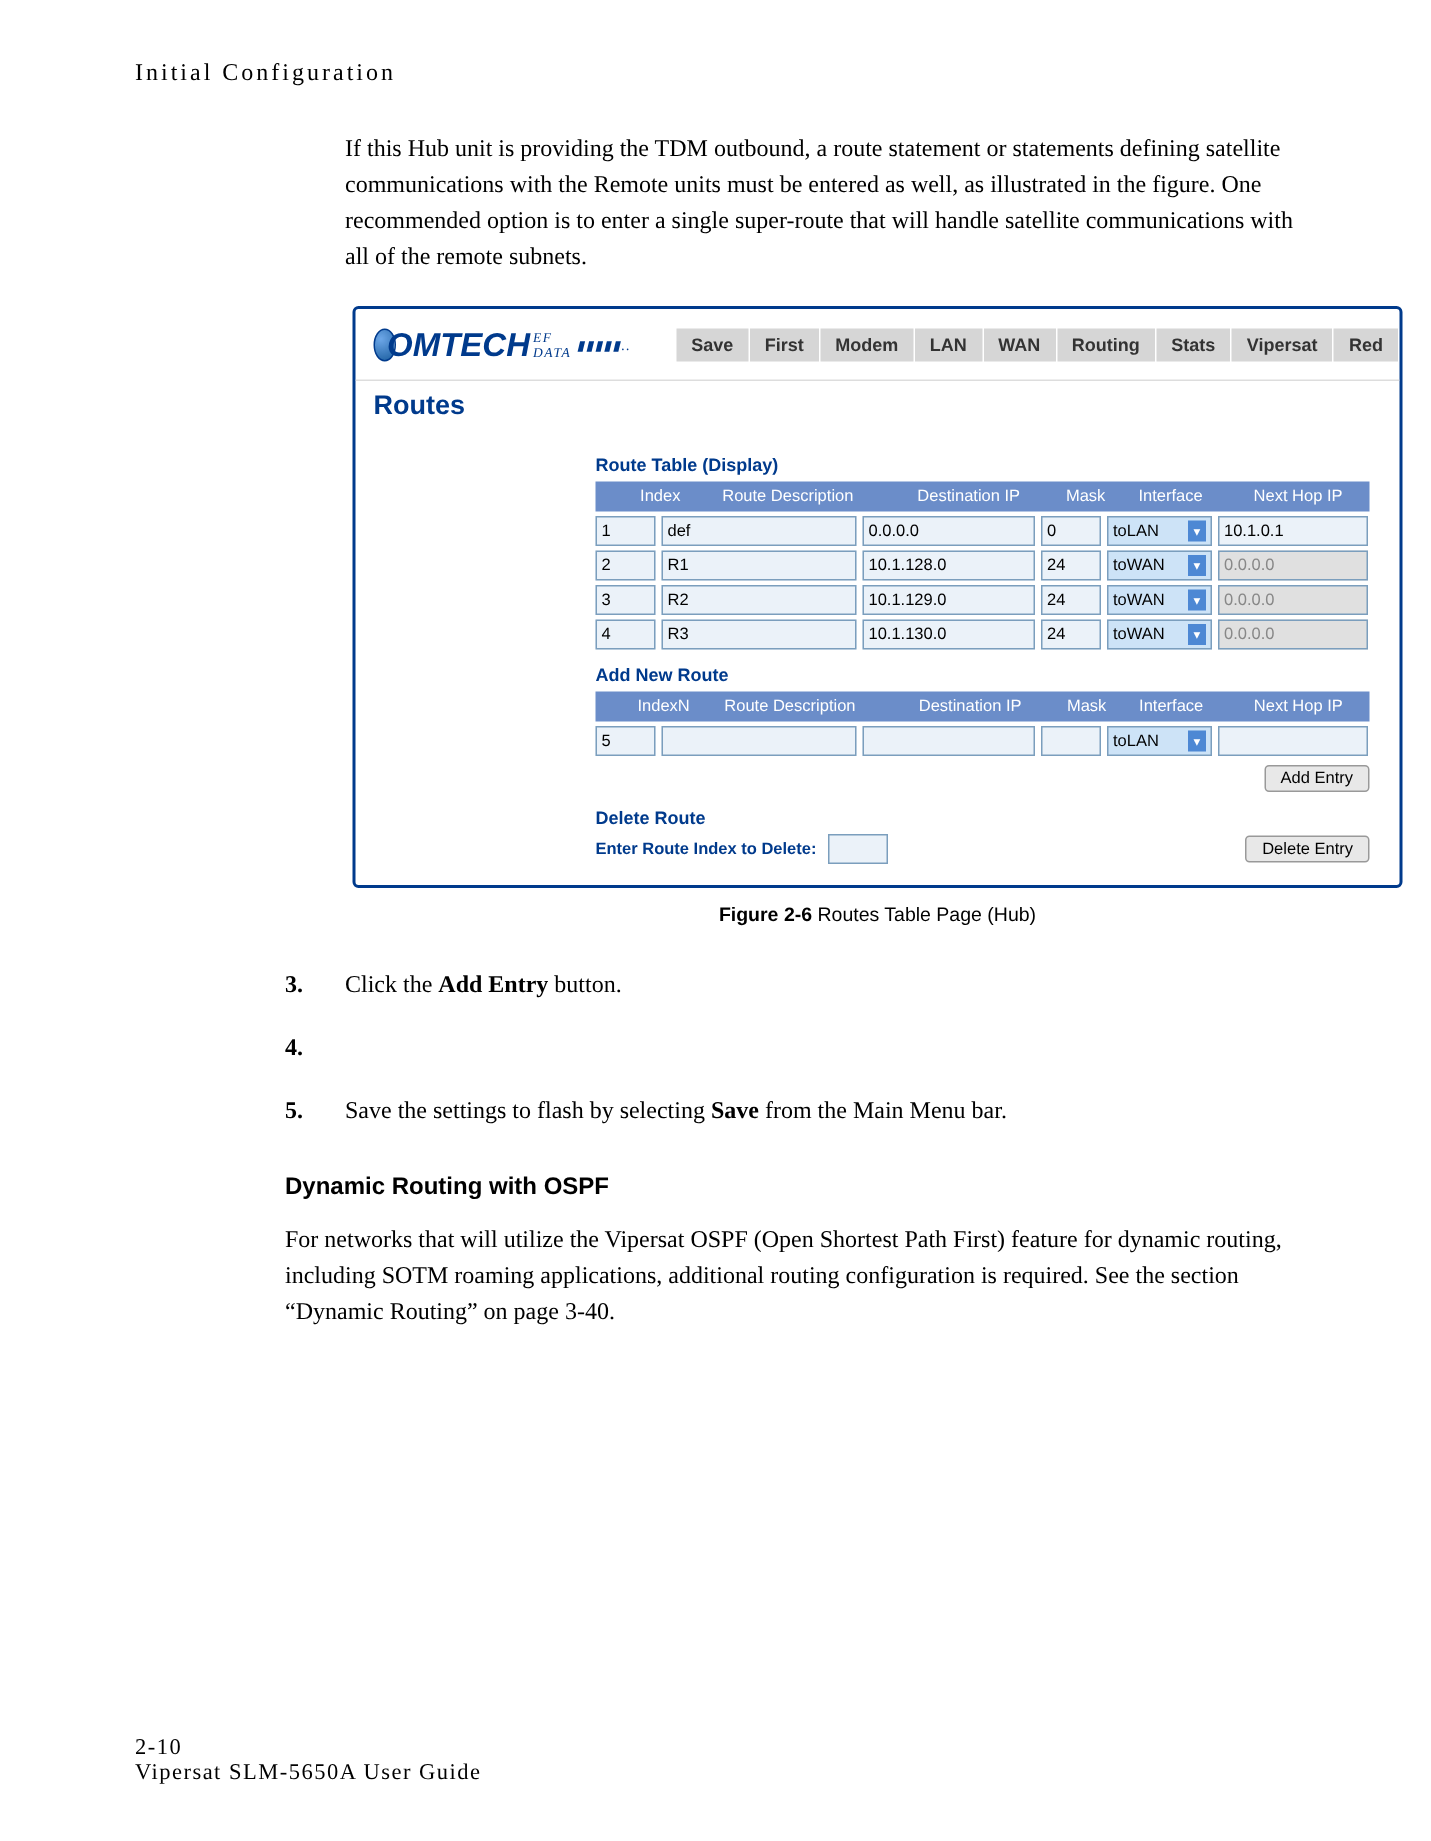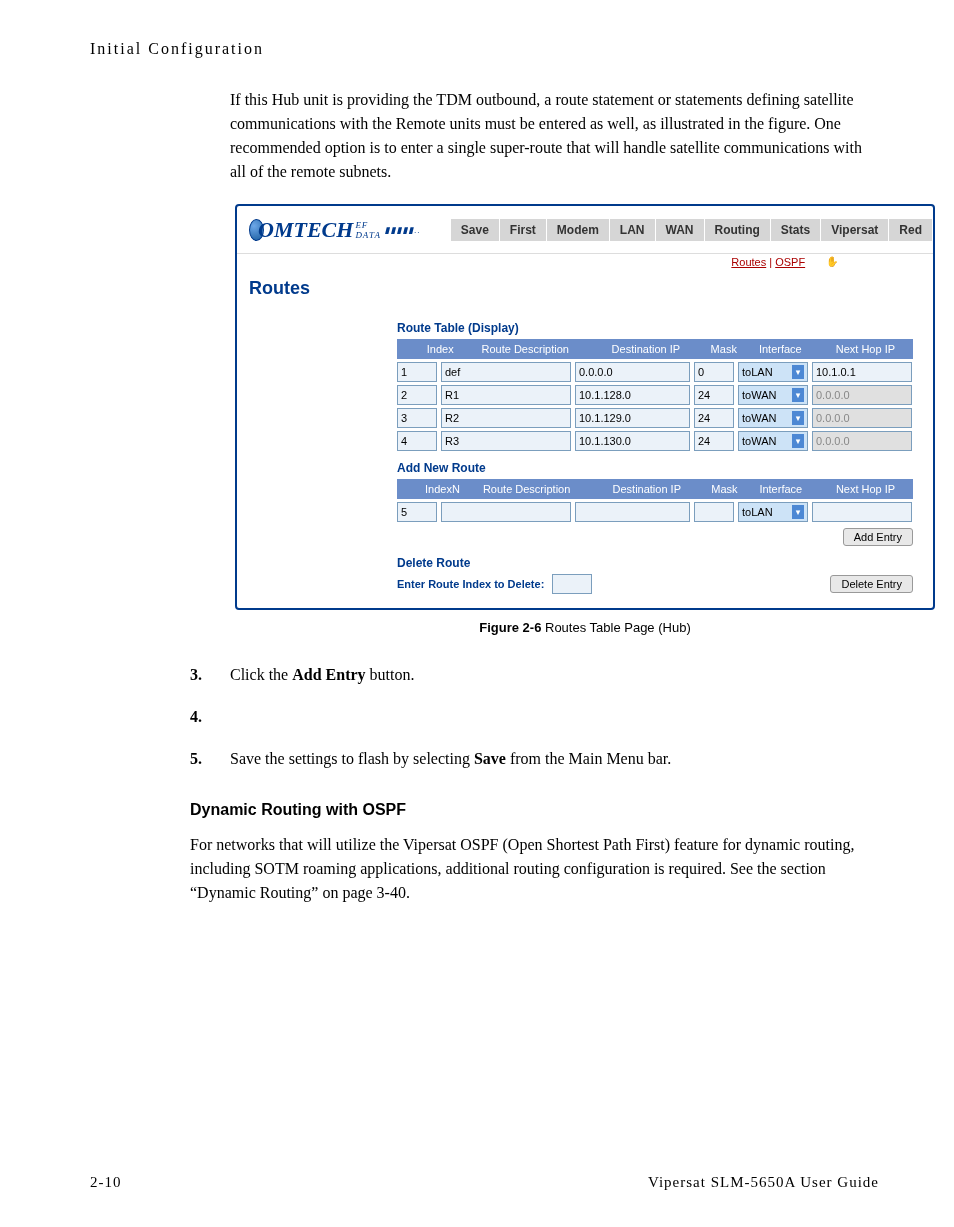--- a/index.html
+++ b/index.html
@@ -34,21 +34,21 @@
       overflow: hidden;
     }
     .logo-row {
       display: flex;
       align-items: center;
       height: 48px;
       border-bottom: 1px solid #ddd;
       padding-left: 12px;
     }
     .logo-text {
-      font-family: Liberation Serif, serif;
+      font-family: Liberation Sans, sans-serif;
       font-weight: bold;
       font-style: italic;
       font-size: 22px;
       color: #003a8c;
       display: flex;
       align-items: baseline;
       justify-content: flex-end;
     }
     .logo-small {
       font-size: 9px;
@@ -201,20 +201,21 @@
     .footer {
       position: absolute;
       bottom: 36px;
       left: 90px;
       right: 75px;
       display: flex;
       justify-content: space-between;
       font-family: Georgia, serif;
       font-size: 15px;
       letter-spacing: 1px;
+      flex-direction: column;
     }
     .cursor-icon {
       display: inline-block;
       font-size: 10px;
       color: #333;
       vertical-align: top;
       margin-left: 18px;
     }
   </style>
 </head>
@@ -238,24 +239,20 @@
       <div class="nav-item">Modem</div>
       <div class="nav-item">LAN</div>
       <div class="nav-item">WAN</div>
       <div class="nav-item">Routing</div>
       <div class="nav-item">Stats</div>
       <div class="nav-item">Vipersat</div>
       <div class="nav-item">Red</div>
     </div>
   </div>
 
-  <div class="nav-sub">
-    <a>Routes</a><span> | </span><a>OSPF</a>
-    <div class="cursor-icon">✋</div>
-  </div>
 
   <div class="section-title">Routes</div>
 
   <div class="panel-inner">
     <div class="sub-panel-title">Route Table (Display)</div>
     <div class="table-hdr">
       <div class="col-idx">Index</div>
       <div class="col-desc">Route Description</div>
       <div class="col-dest">Destination IP</div>
       <div class="col-mask">Mask</div>

